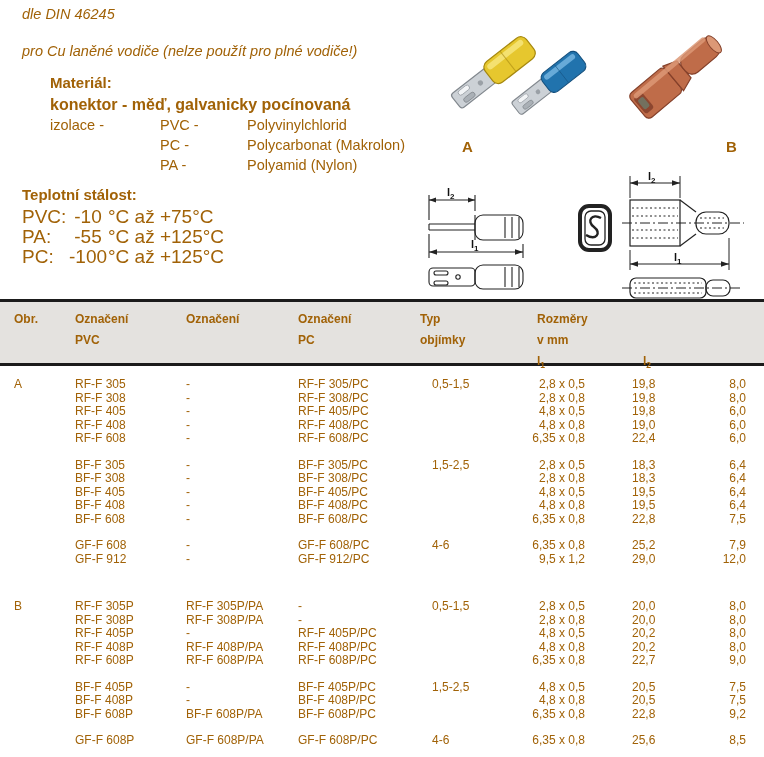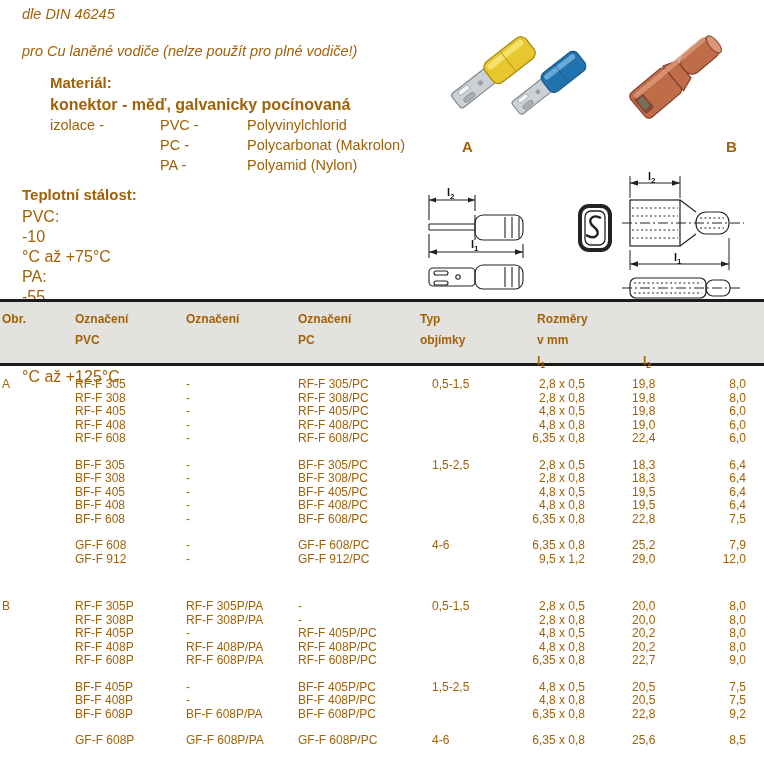--- a/index.html
+++ b/index.html
@@ -7,32 +7,32 @@
         font-family:"Liberation Sans","DejaVu Sans",sans-serif;color:#a16207;}
   .abs{position:absolute;}
   
   .it{font-style:italic;font-size:14.5px;}
   .b{font-weight:bold;}
   .t15{font-size:15px;}
   .t14{font-size:16px;font-weight:bold;}
   .mat-row{display:flex;font-size:14.5px;line-height:20px;gap:48px;}
   .mat-prefix{width:62px;}
   .mat-abbr{width:39px;}
-  .temp-row{display:flex;font-size:16px;line-height:20px;flex-direction:column;}
+  .temp-row{display:flex;font-size:19px;line-height:20px;}
   .temp-label{width:46px;}
-  .temp-num{display:inline-block;width:40px;text-align:left;}
+  .temp-num{display:inline-block;width:40px;text-align:center;}
   .ph-label{font-size:15px;font-weight:bold;}
   
   .thead{position:absolute;top:299px;left:0;width:764px;height:67px;background:var(--header_bg,#e4e2df);
          border-top:3px solid var(--rule,#1b1b1b);border-bottom:3px solid var(--rule,#1b1b1b);
          display:flex;font-weight:bold;font-size:12px;}
   .thead .hl{line-height:21px;height:21px;}
   .thead{padding-top:7px;box-sizing:border-box;}
   .tc{box-sizing:border-box;}
-  .c1{width:75px;padding-left:2px;}
+  .c1{width:75px;padding-left:14px;}
   .c2{width:111px;}
   .c3{width:112px;}
   .c4{width:122px;}
   .c5{width:95px;padding-left:12px;}
   .c6{width:70px;text-align:right;}
   .c7{width:95px;padding-left:47px;}
   .c8{width:68px;text-align:right;padding-right:2px;}
   .thead .c5{padding-left:0;}
   .thead .c6{text-align:left;padding-left:0;width:70px;}
   sup{font-size:8.5px;}

